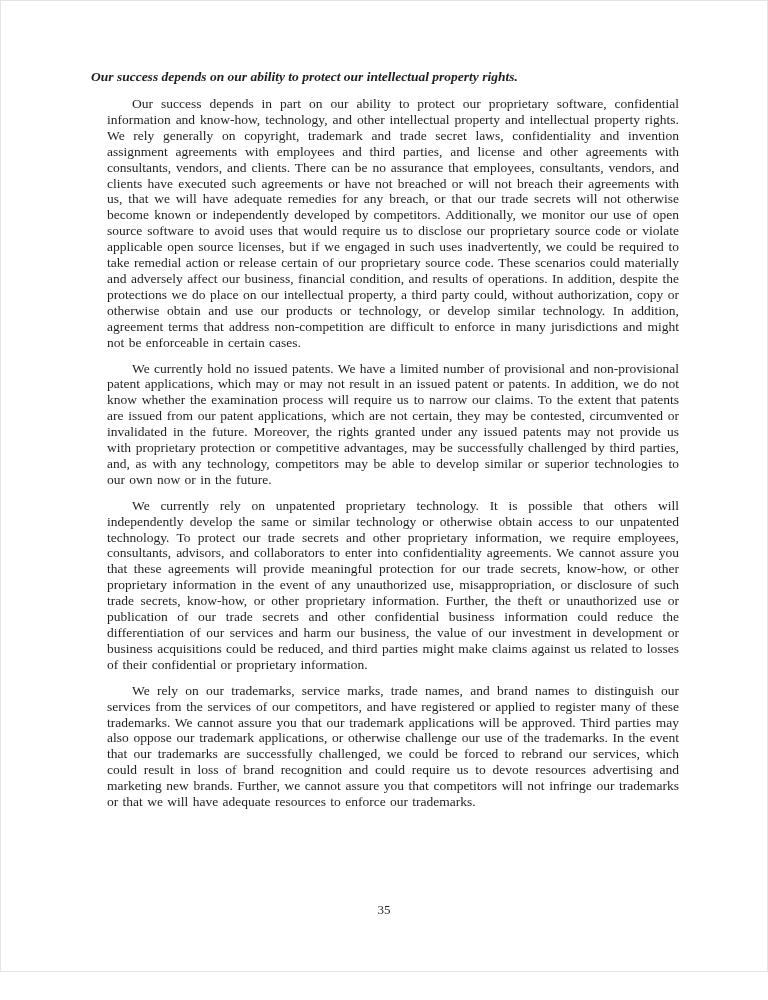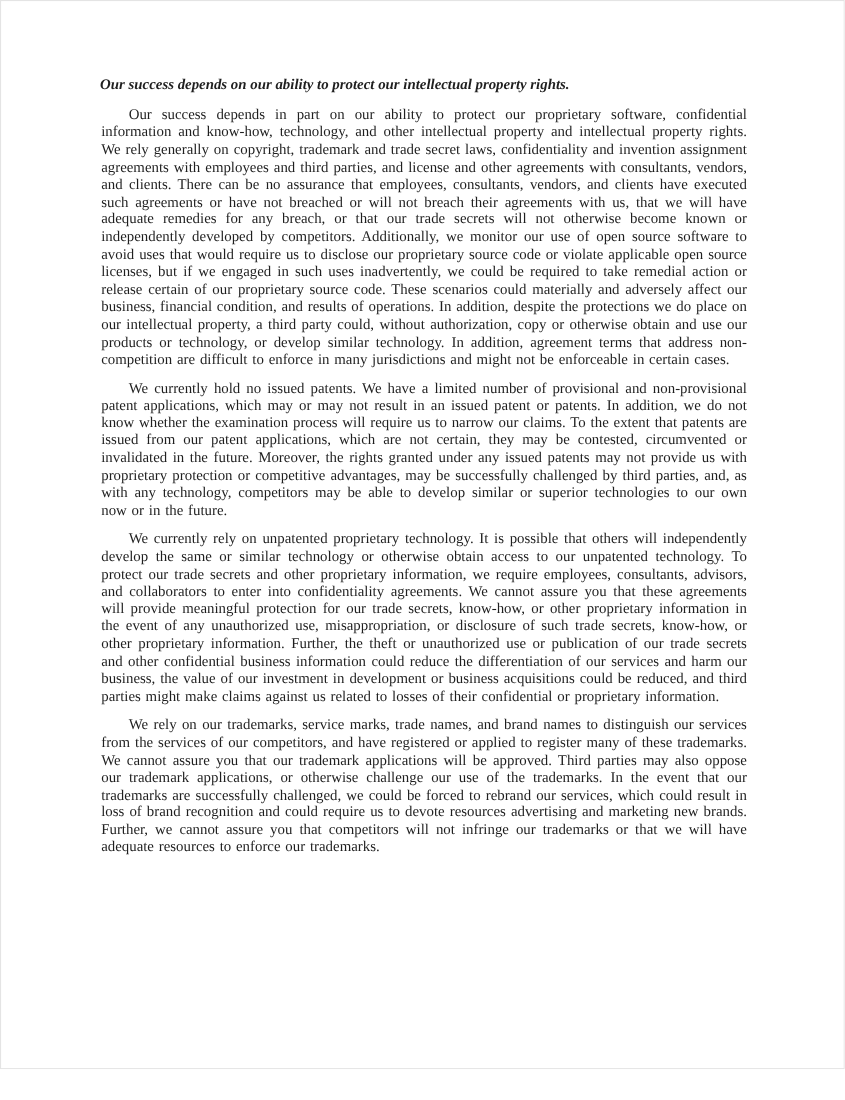--- a/index.html
+++ b/index.html
@@ -31,21 +31,21 @@
     font-weight: bold;
     font-style: italic;
     margin: 0 0 11px 0;
     text-align: left;
   }
   .para {
     font-size: 13.5px;
     line-height: 15.9px;
     text-align: justify;
     text-indent: 25px;
-    margin: 0 0 10px 1px;
+    margin: 0 0 10px 16px;
     word-spacing: 1px;
   }
   .page-number {
     position: absolute;
     top: 901px;
     left: 0;
     width: 100%;
     text-align: center;
     font-size: 13px;
     color: #1f1f1f;
@@ -55,13 +55,14 @@
 <body>
 
 <div class="doc-page">
   <div class="text-block">
     <h2 class="section-heading">Our success depends on our ability to protect our intellectual property rights.</h2>
     <p class="para">Our success depends in part on our ability to protect our proprietary software, confidential information and know-how, technology, and other intellectual property and intellectual property rights. We rely generally on copyright, trademark and trade secret laws, confidentiality and invention assignment agreements with employees and third parties, and license and other agreements with consultants, vendors, and clients. There can be no assurance that employees, consultants, vendors, and clients have executed such agreements or have not breached or will not breach their agreements with us, that we will have adequate remedies for any breach, or that our trade secrets will not otherwise become known or independently developed by competitors. Additionally, we monitor our use of open source software to avoid uses that would require us to disclose our proprietary source code or violate applicable open source licenses, but if we engaged in such uses inadvertently, we could be required to take remedial action or release certain of our proprietary source code. These scenarios could materially and adversely affect our business, financial condition, and results of operations. In addition, despite the protections we do place on our intellectual property, a third party could, without authorization, copy or otherwise obtain and use our products or technology, or develop similar technology. In addition, agreement terms that address non-competition are difficult to enforce in many jurisdictions and might not be enforceable in certain cases.</p>
     <p class="para">We currently hold no issued patents. We have a limited number of provisional and non-provisional patent applications, which may or may not result in an issued patent or patents. In addition, we do not know whether the examination process will require us to narrow our claims. To the extent that patents are issued from our patent applications, which are not certain, they may be contested, circumvented or invalidated in the future. Moreover, the rights granted under any issued patents may not provide us with proprietary protection or competitive advantages, may be successfully challenged by third parties, and, as with any technology, competitors may be able to develop similar or superior technologies to our own now or in the future.</p>
     <p class="para">We currently rely on unpatented proprietary technology. It is possible that others will independently develop the same or similar technology or otherwise obtain access to our unpatented technology. To protect our trade secrets and other proprietary information, we require employees, consultants, advisors, and collaborators to enter into confidentiality agreements. We cannot assure you that these agreements will provide meaningful protection for our trade secrets, know-how, or other proprietary information in the event of any unauthorized use, misappropriation, or disclosure of such trade secrets, know-how, or other proprietary information. Further, the theft or unauthorized use or publication of our trade secrets and other confidential business information could reduce the differentiation of our services and harm our business, the value of our investment in development or business acquisitions could be reduced, and third parties might make claims against us related to losses of their confidential or proprietary information.</p>
     <p class="para">We rely on our trademarks, service marks, trade names, and brand names to distinguish our services from the services of our competitors, and have registered or applied to register many of these trademarks. We cannot assure you that our trademark applications will be approved. Third parties may also oppose our trademark applications, or otherwise challenge our use of the trademarks. In the event that our trademarks are successfully challenged, we could be forced to rebrand our services, which could result in loss of brand recognition and could require us to devote resources advertising and marketing new brands. Further, we cannot assure you that competitors will not infringe our trademarks or that we will have adequate resources to enforce our trademarks.</p>
   </div>
+  <div class="page-number">35</div>
 </div>
 
 </body></html>

